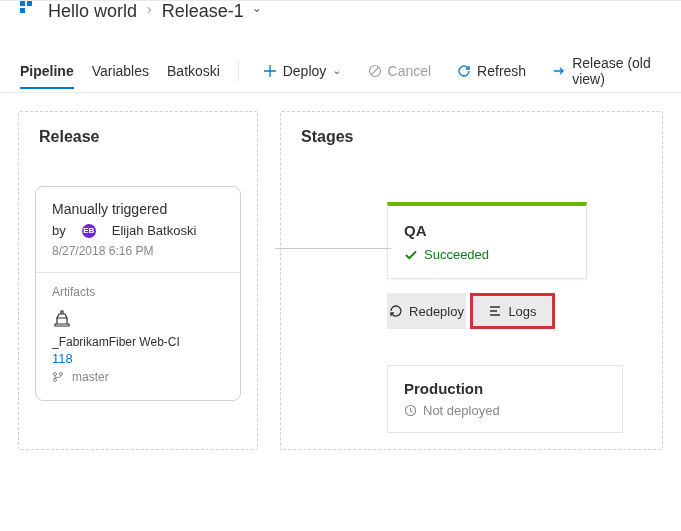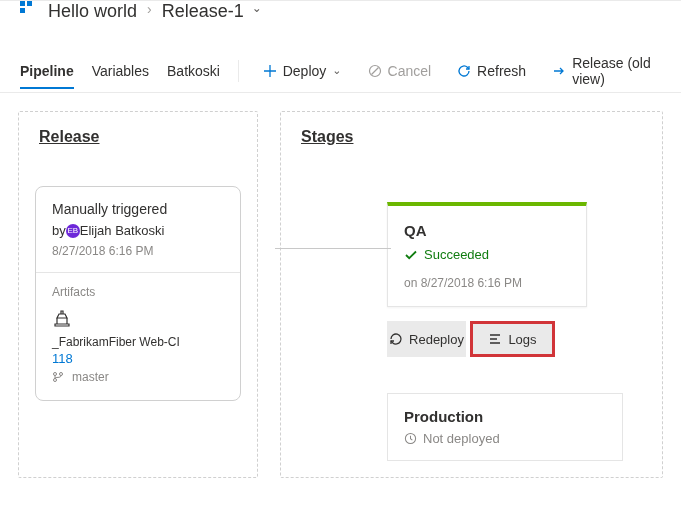--- a/index.html
+++ b/index.html
@@ -15,26 +15,26 @@
   .tab { cursor:pointer; padding:10px 0 8px; border-bottom:2px solid transparent; }
   .tab.active { color:#323130; border-bottom:2px solid #0078d4; font-weight:600; }
   .vdiv { width:1px; height:22px; background:#eaeaea; margin:0 18px; }
   .tbtn { display:flex; align-items:center; gap:6px; padding:4px 6px; color:#323130; cursor:pointer; }
   .tbtn.disabled { color:#a19f9d; cursor:not-allowed; }
   .tbtn + .tbtn { margin-left:14px; }
   .content { display:flex; padding:18px; gap:22px; }
   .panel { border:1px dashed #d0d0d0; border-radius:2px; padding:16px; }
   .panel.left { width:240px; }
   .panel.right { flex:1; }
-  .panel h2 { margin:0 0 20px 4px; font-size:16px; font-weight:600;text-decoration:underline; }
+  .panel h2 { margin:0 0 20px 4px; font-size:16px; font-weight:600; }
   .release-card { border:1px solid #d0d0d0; border-radius:8px; overflow:hidden; margin-top:40px; }
   .rc-top { padding:14px 16px; }
   .rc-top .trig { font-size:14px; margin-bottom:6px; }
-  .rc-top .by { font-size:13px; color:#323130; display:flex; align-items:center; gap:0; }
-  .avatar { width:14px; height:14px; border-radius:50%; background:#6d28d9; display:inline-flex; align-items:center; justify-content:center; color:#fff; font-size:8px; font-weight:400; }
+  .rc-top .by { font-size:13px; color:#323130; display:flex; align-items:center; gap:16px; }
+  .avatar { width:14px; height:14px; border-radius:50%; background:#6d28d9; display:inline-flex; align-items:center; justify-content:center; color:#fff; font-size:8px; font-weight:700; }
   .rc-top .ts { font-size:12px; color:#8a8886; margin-top:6px; }
   .rc-art { border-top:1px solid #e5e5e5; padding:12px 16px 16px; }
   .rc-art .hdr { font-size:12px; color:#8a8886; margin-bottom:10px; }
   .rc-art .name { font-size:12px; margin-top:6px; color:#323130; }
   .rc-art .build { color:#0078d4; font-size:13px; margin-top:2px; cursor:pointer; }
   .rc-art .branch { color:#8a8886; font-size:12px; margin-top:4px; display:flex; align-items:center; gap:8px; }
   .stages-area { padding-top:36px; padding-left:90px; position:relative; }
   .connector { position:absolute; left:-22px; top:82px; width:116px; height:1px; border-top:1px solid #c8c8c8; }
   .stage-card { width:200px; background:#fff; border:1px solid #e5e5e5; border-top:4px solid #6bb700; padding:16px; box-shadow:0 1px 2px rgba(0,0,0,.05); }
   .stage-card h3 { margin:0 0 8px; font-size:15px; font-weight:600; }
@@ -157,21 +157,20 @@
         <div class="stage-card">
           <h3>QA</h3>
           <div class="status">
             <span>
               <svg width="14" height="14" viewBox="0 0 14 14">
                   <path d="M2 7l3.2 3.2L12 3.5" fill="none" stroke="#107c10" stroke-width="1.8"></path>
                 </svg>
             </span>
             <span>Succeeded</span>
           </div>
-          <div class="stage-ts">on 8/27/2018 6:16 PM</div>
         </div>
         <div class="stage-actions">
           <div class="sbtn">
             <span>
               <svg width="14" height="14" viewBox="0 0 14 14">
                   <path d="M2 7a5 5 0 1 1 1.6 3.7L2 9" fill="none" stroke="#323130" stroke-width="1.3"></path>
                   <path d="M2 12v-3h3" fill="none" stroke="#323130" stroke-width="1.3"></path>
                 </svg>
             </span>
             <span>Redeploy</span>

